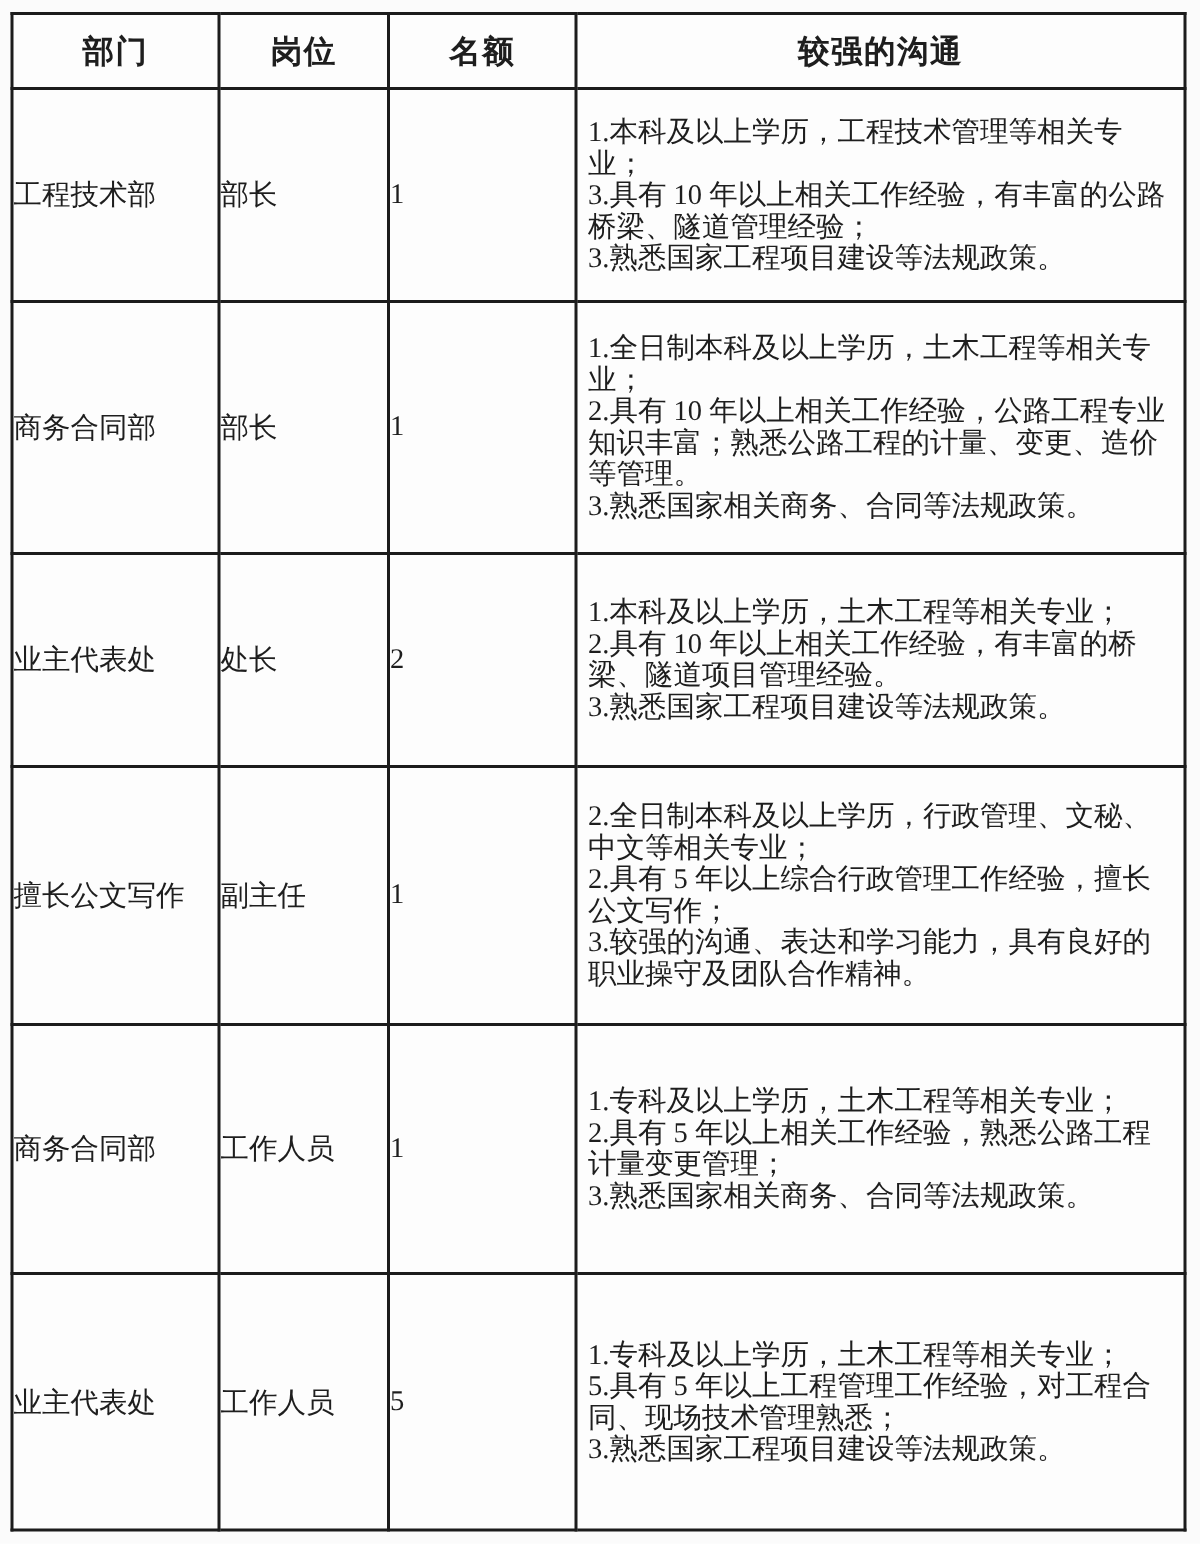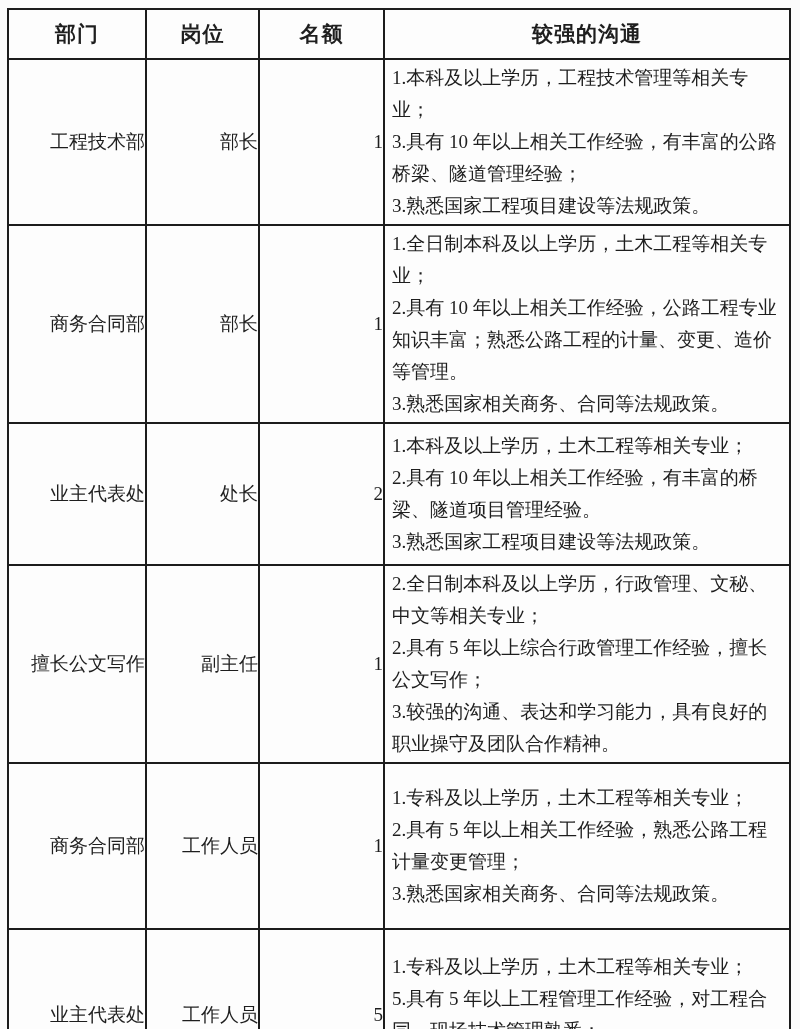--- a/index.html
+++ b/index.html
@@ -37,29 +37,29 @@
     letter-spacing: 1px;
   }
   thead tr { height: 50px; }
   tbody tr:nth-child(1) { height: 142px; }
   tbody tr:nth-child(2) { height: 168px; }
   tbody tr:nth-child(3) { height: 142px; }
   tbody tr:nth-child(4) { height: 172px; }
   tbody tr:nth-child(5) { height: 166px; }
   tbody tr:nth-child(6) { height: 171px; }
   td.c-center {
-    text-align: right;
+    text-align: left;
     font-size: 19px;
   }
   td.c-cond {
     padding: 2px 4px 2px 7px;
     font-size: 19px;
   }
   .cond-line {
-    line-height: 32px;
+    line-height: 21px;
     text-align: left;
     word-break: break-all;
   }
 </style>
 </head>
 <body>
 
 <div class="page">
   <table class="job-table">
     <colgroup>

